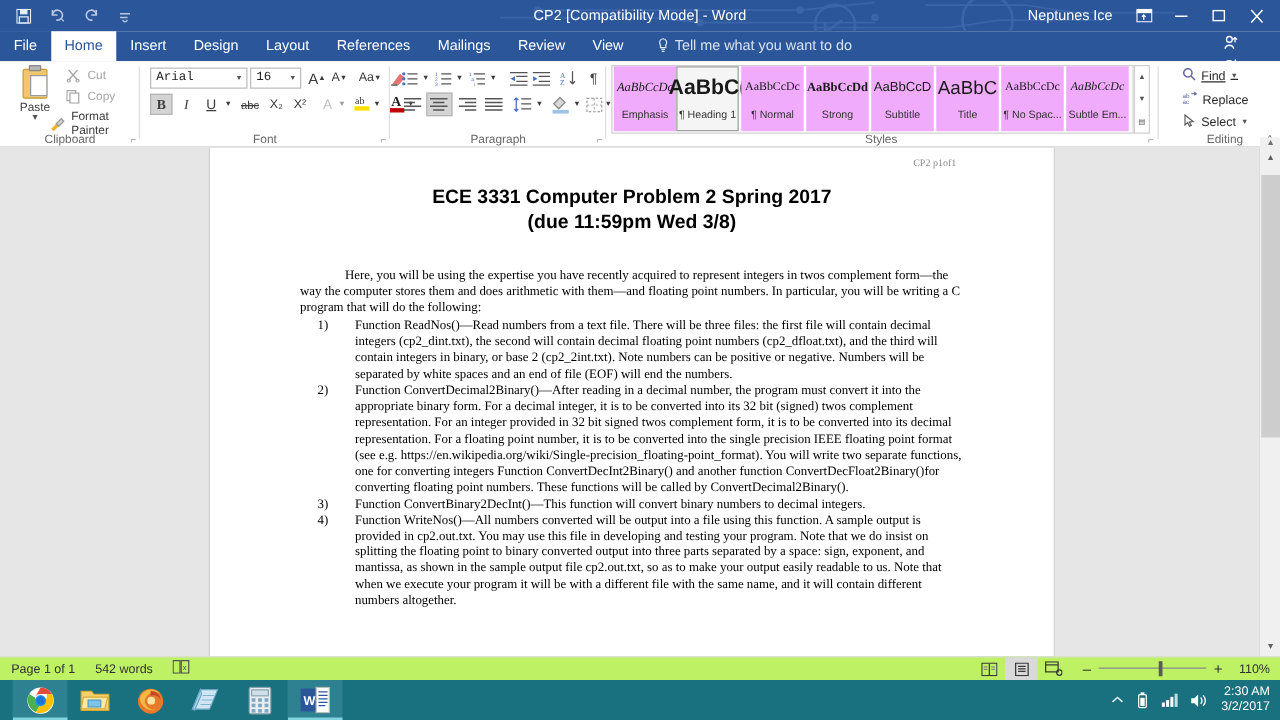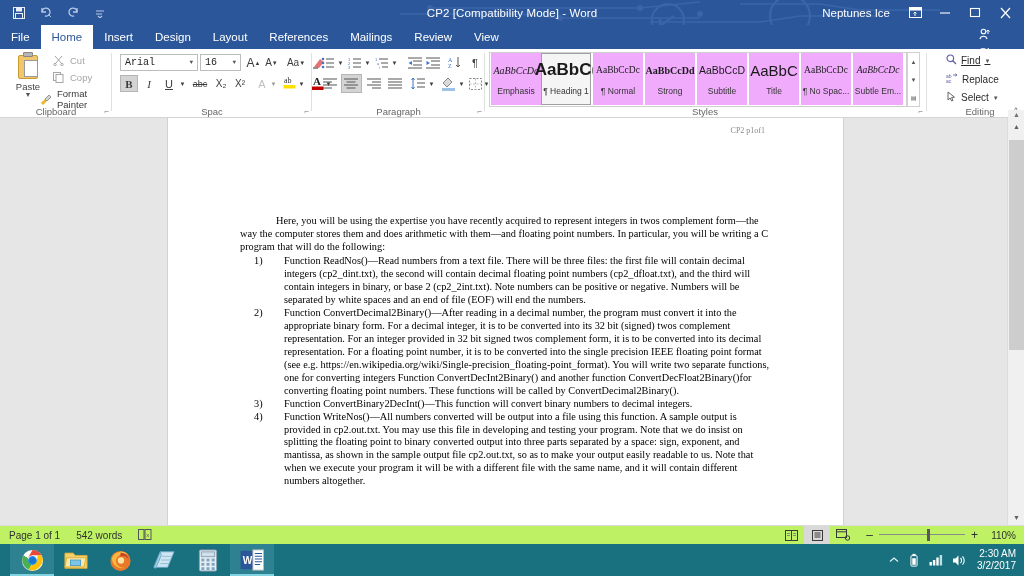--- a/index.html
+++ b/index.html
@@ -269,20 +269,29 @@
   <div class="tabstrip">
     <div class="tab file">File</div>
     <div class="tab active">Home</div>
     <div class="tab">Insert</div>
     <div class="tab">Design</div>
     <div class="tab">Layout</div>
     <div class="tab">References</div>
     <div class="tab">Mailings</div>
     <div class="tab">Review</div>
     <div class="tab">View</div>
+    <div class="tellme">
+      <span class="bulb">
+        <svg width="9" height="12" viewBox="0 0 9 12">
+            <path d="M4.5 1 A3 3 0 0 1 6.6 6 L6.6 8 L2.4 8 L2.4 6 A3 3 0 0 1 4.5 1 Z" fill="none" stroke="#d8e2f3" stroke-width="1"></path>
+            <path d="M3 9.5 H6 M3.4 11 H5.6" stroke="#d8e2f3" stroke-width="1"></path>
+          </svg>
+      </span>
+      <span>Tell me what you want to do</span>
+    </div>
   </div>
 
   <div class="share">
     <span>
       <svg width="12" height="12" viewBox="0 0 12 12">
           <circle cx="4.5" cy="3.5" r="2.3" fill="none" stroke="#fff" stroke-width="1.1"></circle>
           <path d="M1 11 A3.6 3.6 0 0 1 8 11" fill="none" stroke="#fff" stroke-width="1.1"></path>
           <path d="M9 2 v4 M7.3 3.6 L9 2 l1.7 1.6" stroke="#fff" stroke-width="1" fill="none"></path>
         </svg>
     </span>
@@ -385,21 +394,21 @@
       </div>
       <div class="ficon" style="left:185px; top:26px; width:9px; height:17px; font-size:6px;">▼</div>
       <div class="ficon" style="left:196px; top:24px; width:18px; height:19px;">
         <svg width="15" height="17" viewBox="0 0 15 17">
             <text x="3" y="11" font-size="11" fill="#222" font-family="serif" font-weight="bold">A</text>
             <rect x="1.5" y="12.5" width="12" height="3.5" fill="#c00000"></rect>
           </svg>
       </div>
       <div class="ficon" style="left:212px; top:26px; width:9px; height:17px; font-size:6px;">▼</div>
 
-      <div class="grp-label">Spac</div>
+      <div class="grp-label">Font</div>
       <div class="dlg">⌐</div>
       <div class="grp-divider" style="right:0;"></div>
     </div>
 
     <div class="grp" style="left:312px; width:173px;">
       <div class="ficon" style="left:8px; top:5px; width:16px; height:17px;">
         <svg width="14" height="12" viewBox="0 0 14 12">
             <circle cx="2" cy="2" r="1.3" fill="#4472c4"></circle>
             <circle cx="2" cy="6" r="1.3" fill="#4472c4"></circle>
             <circle cx="2" cy="10" r="1.3" fill="#4472c4"></circle>
@@ -574,20 +583,24 @@
       </div>
       <div class="grp-label">Editing</div>
       <div class="collapse">^</div>
     </div>
   </div>
 
   <div class="docarea">
     <div class="page">
       <div class="hdr-right">CP2 p1of1</div>
 
+      <div class="doc-title">
+        <div>ECE 3331 Computer Problem 2 Spring 2017</div>
+        <div>(due 11:59pm Wed 3/8)</div>
+      </div>
 
       <div class="body-text">
         <p class="para1">Here, you will be using the expertise you have recently acquired to represent integers in twos complement form—the way the computer stores them and does arithmetic with them—and floating point numbers. In particular, you will be writing a C program that will do the following:</p>
         <ol class="items">
           <li>
             <span class="num">1)</span>
             <span>Function ReadNos()—Read numbers from a text file. There will be three files:  the first file will contain decimal integers (cp2_dint.txt), the second will contain decimal floating point numbers (cp2_dfloat.txt), and the third will contain integers in binary, or base 2 (cp2_2int.txt). Note numbers can be positive or negative. Numbers will be separated by white spaces and an end of file (EOF) will end the numbers.</span>
           </li>
           <li>
             <span class="num">2)</span>

